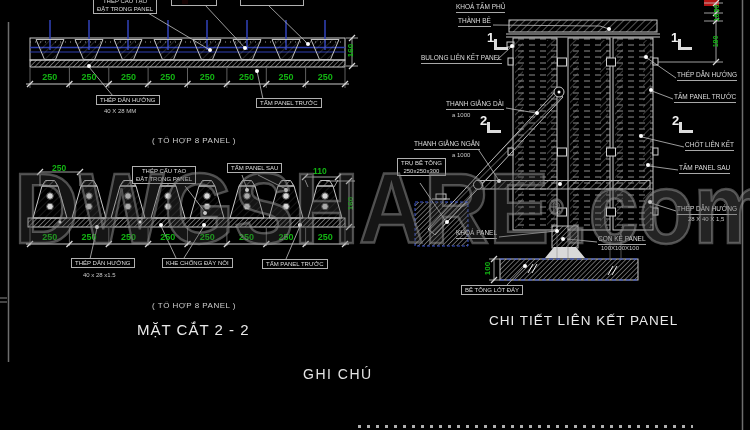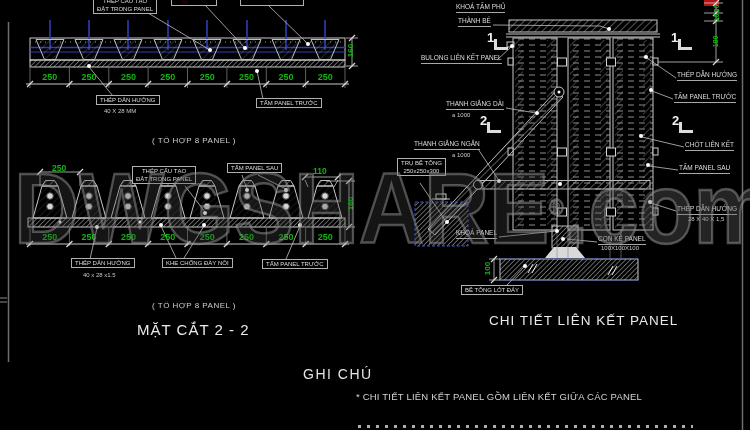--- a/index.html
+++ b/index.html
@@ -402,18 +402,17 @@
 <div class="ltext ul" style="left:685px;top:141px;">CHỐT LIÊN KẾT</div>
 <div class="ltext ul" style="left:679px;top:164px;">TẤM PANEL SAU</div>
 <div class="ltext ul" style="left:677px;top:205px;">THÉP DẪN HƯỚNG</div>
 <div class="sub" style="left:688px;top:216px;">28 X 40 X 1,5</div>
 <div class="ltext ul" style="left:598px;top:235px;">CON KÊ PANEL</div>
 <div class="sub" style="left:601px;top:245px;">100X100X100</div>
 
 <div class="title3" style="left:489px;top:313px;">CHI TIẾT LIÊN KẾT PANEL</div>
 
 <div class="notes-title" style="left:303px;top:366px;">GHI CHÚ</div>
-<div class="notes-line" style="left:356px;top:391px;">* CHI TIẾT LIÊN KẾT PANEL GỒM LIÊN KẾT GIỮA CÁC PANEL</div>
 <div class="notes-clip" style="left:358px;top:425px;"></div>
 
 <div class="wm"><span>DWGSHARE</span><span class="wm-reg">®</span><span class="wm-tld">.com</span></div>
 
 </div>
 
 </body></html>

